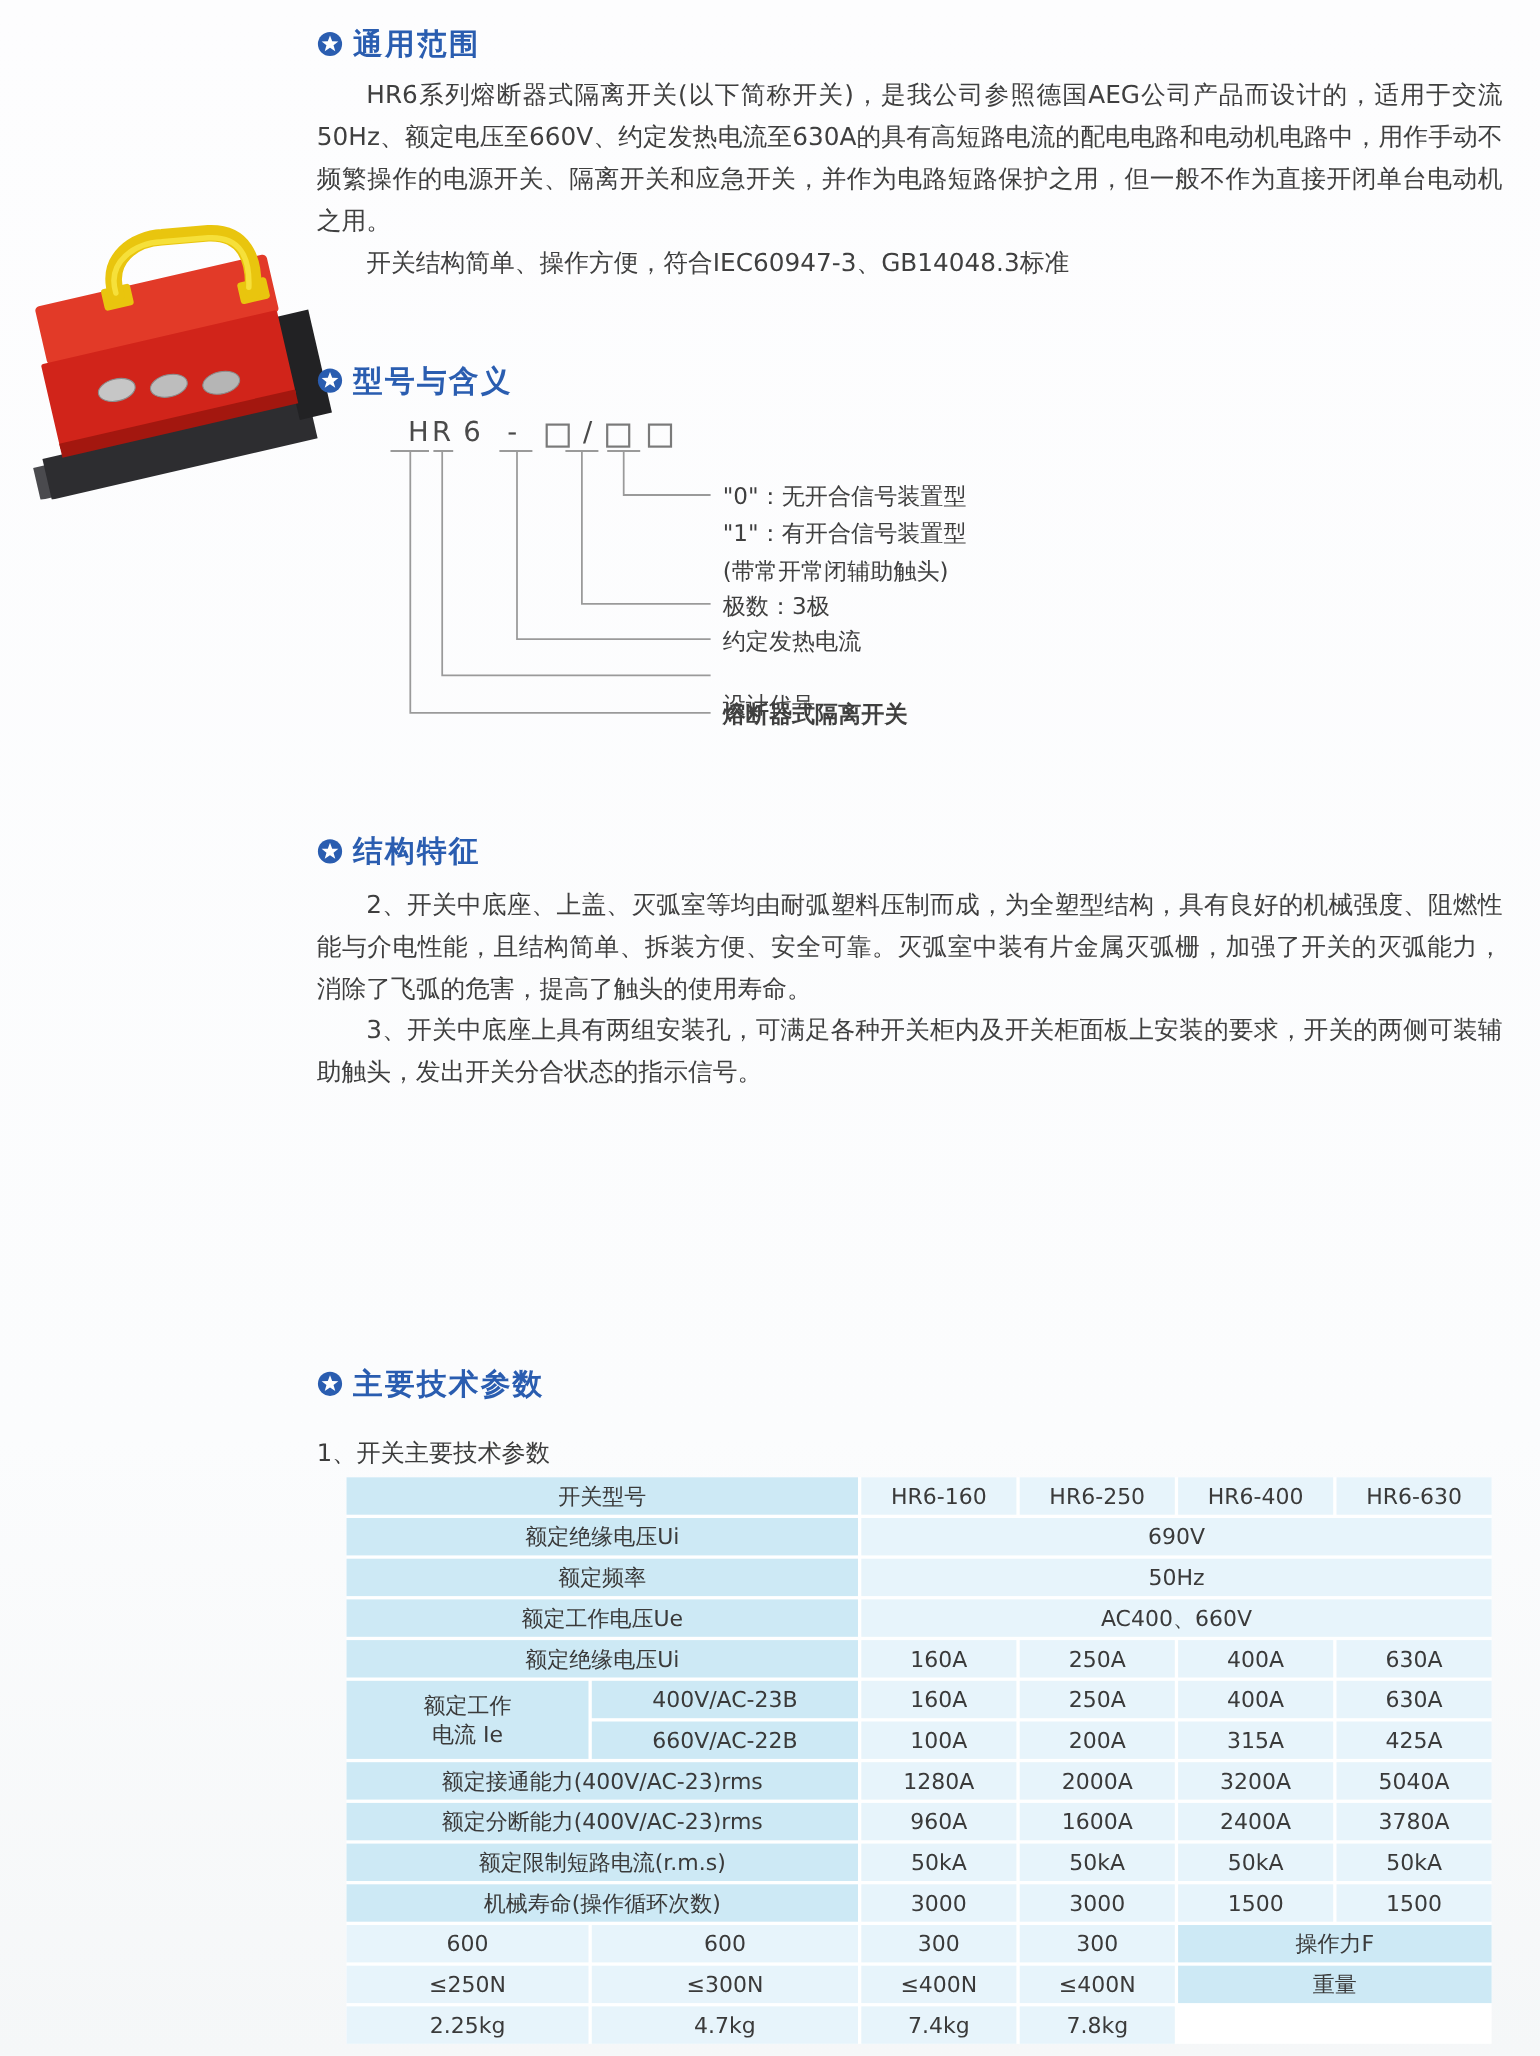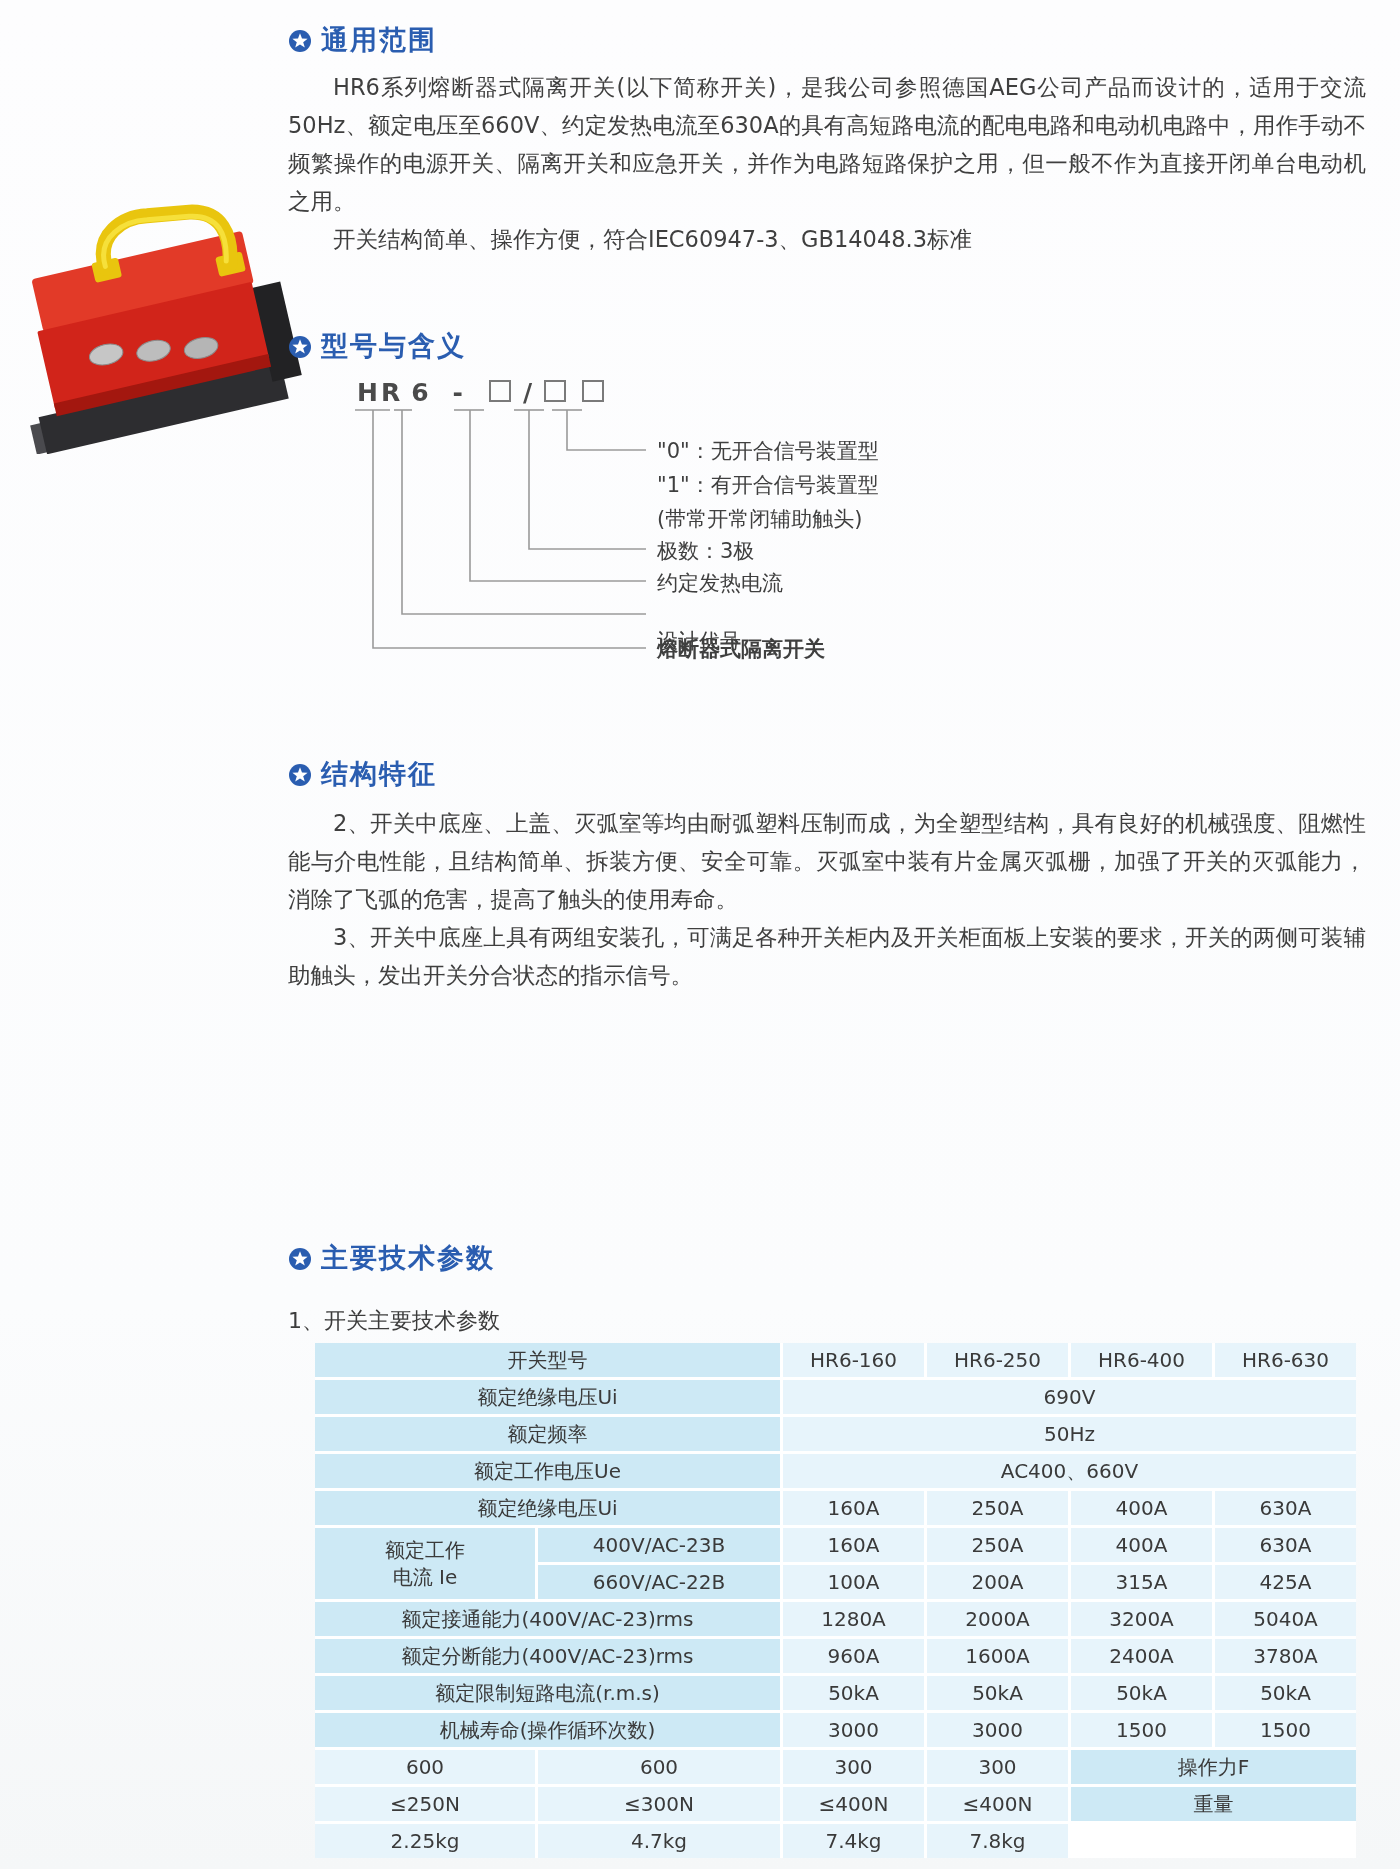--- a/index.html
+++ b/index.html
@@ -10,22 +10,22 @@
   }
   
   .sec-h { position:absolute; display:flex; align-items:center; gap:9px;
            color:#2a5db0; font-size:27px; font-weight:bold; letter-spacing:2px; }
   .sec-h .star { width:24px; height:24px; flex:0 0 auto; }
   
   .para-block { position:absolute; left:288px; width:1078px; font-size:22.5px;
                 line-height:38px; text-align:justify; color:#3f3f3f; }
   .para-block p { margin:0; text-indent:2em; }
   
-  .model-line { position:absolute; left:357px; top:378px; display:flex; align-items:flex-start;
-                font-size:25px; color:#4a4a4a;font-weight:bold; }
+  .model-line { position:absolute; left:371px; top:378px; display:flex; align-items:flex-end;
+                font-size:25px; color:#4a4a4a; }
   .model-line .t { display:inline-block; }
   .mbox { display:inline-block; width:22px; height:22px; border:2px solid #7a7a7a;
           box-sizing:border-box; margin-top:2px; }
   .conn-svg { position:absolute; left:350px; top:405px; }
   .diagram-label { position:absolute; left:657px; font-size:21px; line-height:28px; color:#3f3f3f; white-space:nowrap; }
   
   .ptable { position:absolute; left:315px; top:1343px;
             display:grid; grid-template-columns:220px 242px 141px 141px 141px 141px;
             grid-auto-rows:34px; gap:3px; background:#ffffff;
             font-size:20px; color:#3a3a3a; }

